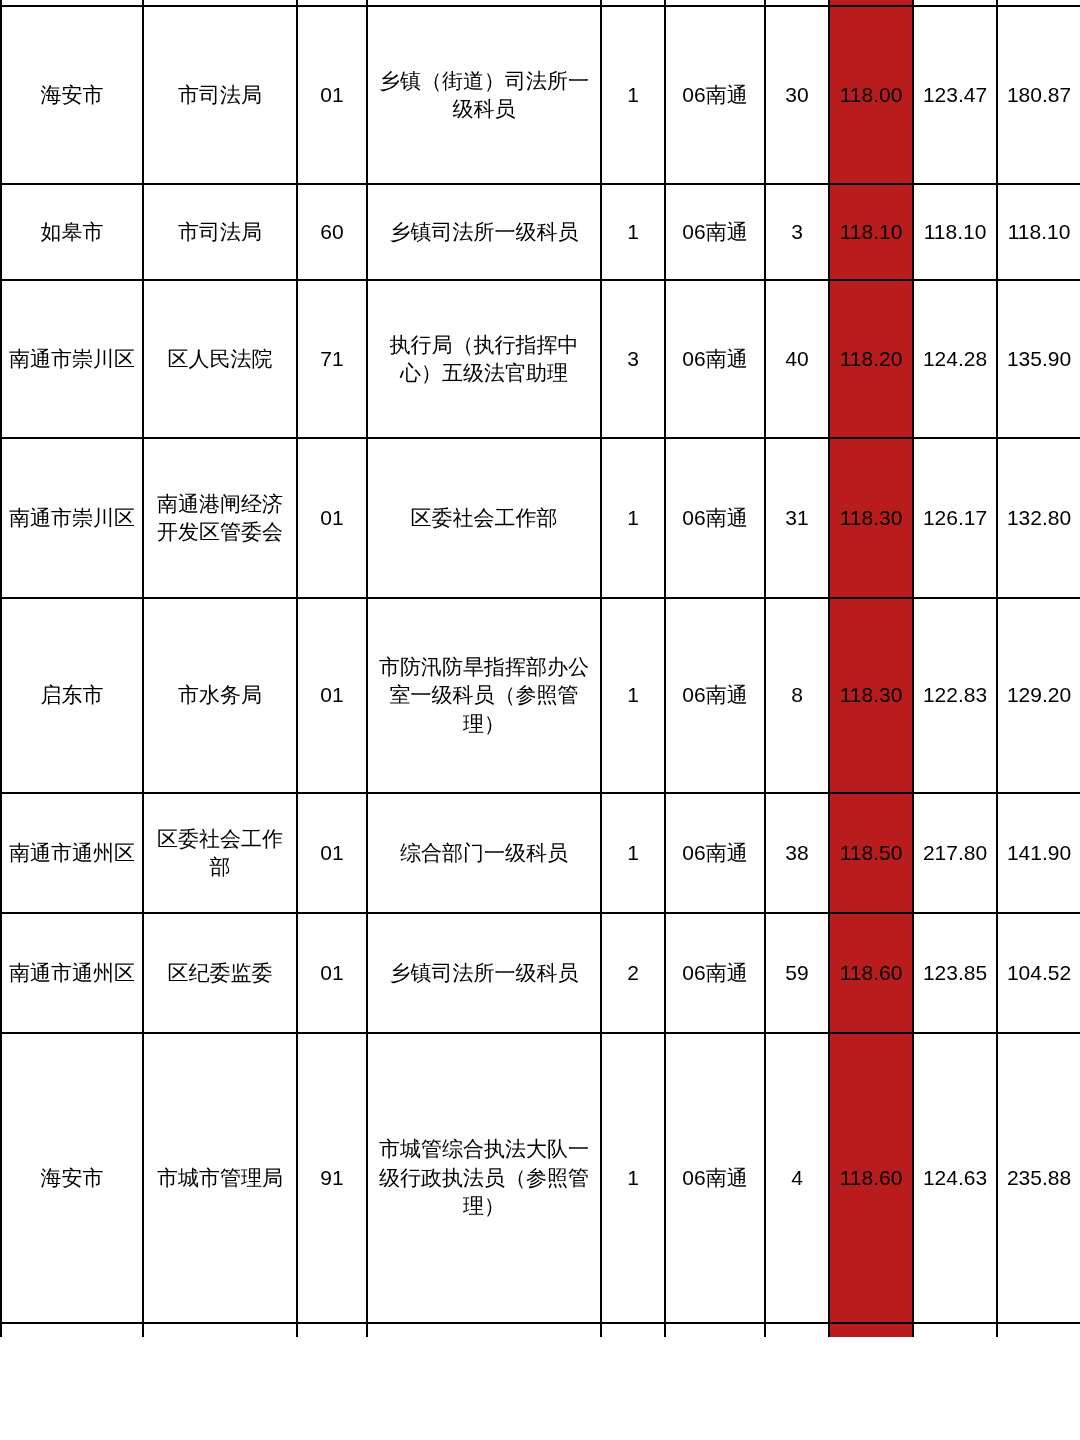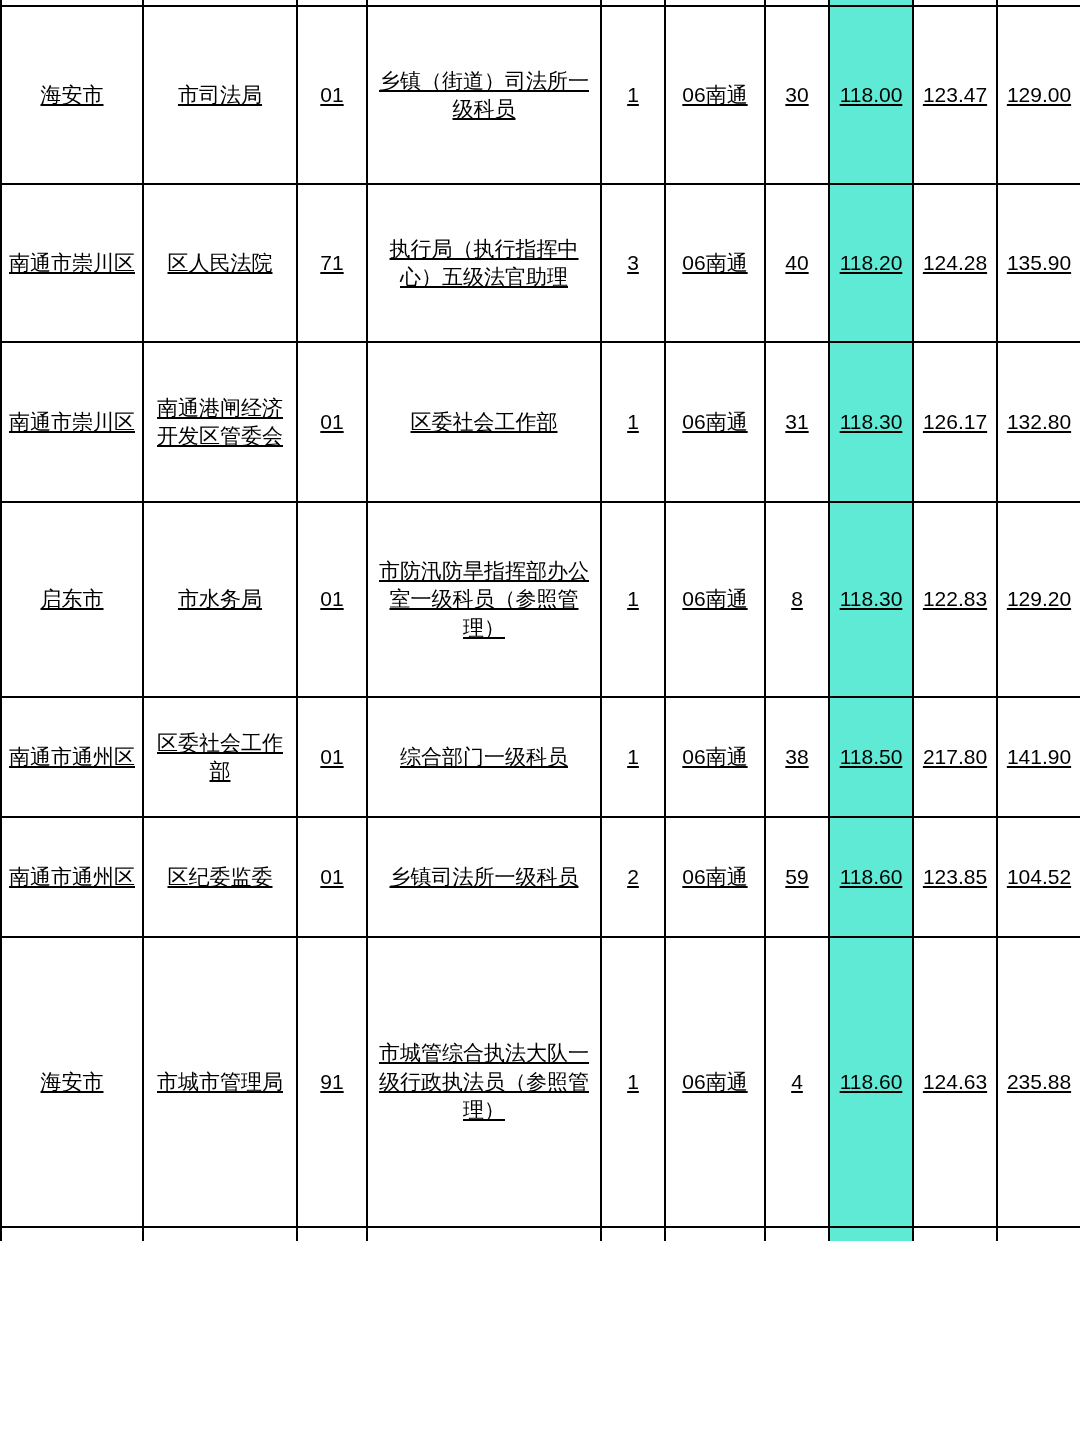--- a/index.html
+++ b/index.html
@@ -11,21 +11,20 @@
     width: 1080px;
     height: 1440px;
     overflow: hidden;
     font-family: "Liberation Sans", sans-serif;
   }
   .sheet {
     width: 1080px;
     height: 1440px;
     position: relative;
     box-sizing: border-box;
-    text-decoration: underline;
   }
   table.grid {
     border-collapse: collapse;
     table-layout: fixed;
     width: 1080px;
   }
   table.grid td {
     border: 2px solid #000000;
     text-align: center;
     vertical-align: middle;
@@ -43,21 +42,21 @@
   col.c2 { width: 70px; }
   col.c3 { width: 234px; }
   col.c4 { width: 64px; }
   col.c5 { width: 100px; }
   col.c6 { width: 64px; }
   col.c7 { width: 84px; }
   col.c8 { width: 84px; }
   col.c9 { width: 84px; }
 
   td.hl {
-    background: #5eead4;
+    background: #b91c1c;
   }
   td.num {
     letter-spacing: 0px;
   }
   tr.top-partial td {
     border-top: none;
     height: 6px;
     padding: 0;
   }
   tr.bottom-partial td {
@@ -99,23 +98,35 @@
       <tr style="height:178px;">
         <td>海安市</td>
         <td>市司法局</td>
         <td>01</td>
         <td>乡镇（街道）司法所一级科员</td>
         <td>1</td>
         <td>06南通</td>
         <td>30</td>
         <td class="hl num">118.00</td>
         <td class="num">123.47</td>
-        <td class="num">129.00</td>
-      </tr>
-
+        <td class="num">180.87</td>
+      </tr>
+
+      <tr style="height:96px;">
+        <td>如皋市</td>
+        <td>市司法局</td>
+        <td>60</td>
+        <td>乡镇司法所一级科员</td>
+        <td>1</td>
+        <td>06南通</td>
+        <td>3</td>
+        <td class="hl num">118.10</td>
+        <td class="num">118.10</td>
+        <td class="num">118.10</td>
+      </tr>
 
       <tr style="height:158px;">
         <td>南通市崇川区</td>
         <td>区人民法院</td>
         <td>71</td>
         <td>执行局（执行指挥中心）五级法官助理</td>
         <td>3</td>
         <td>06南通</td>
         <td>40</td>
         <td class="hl num">118.20</td>

